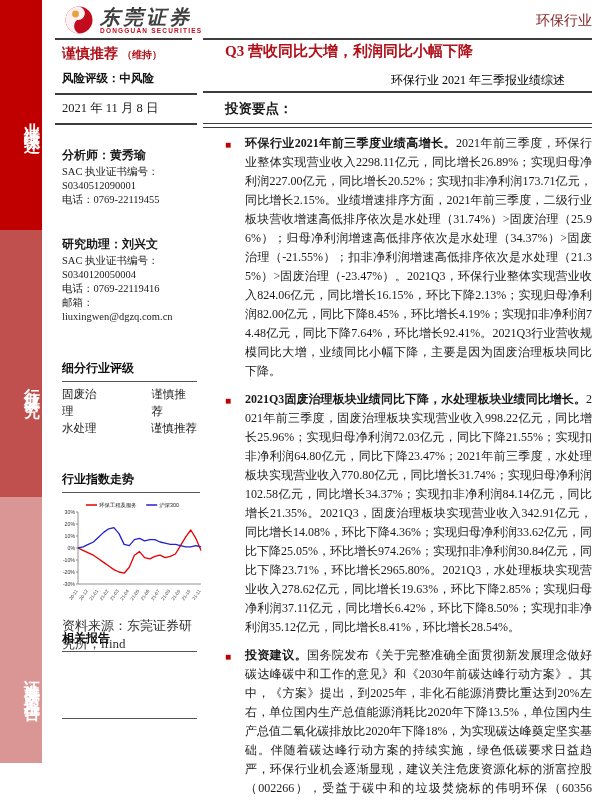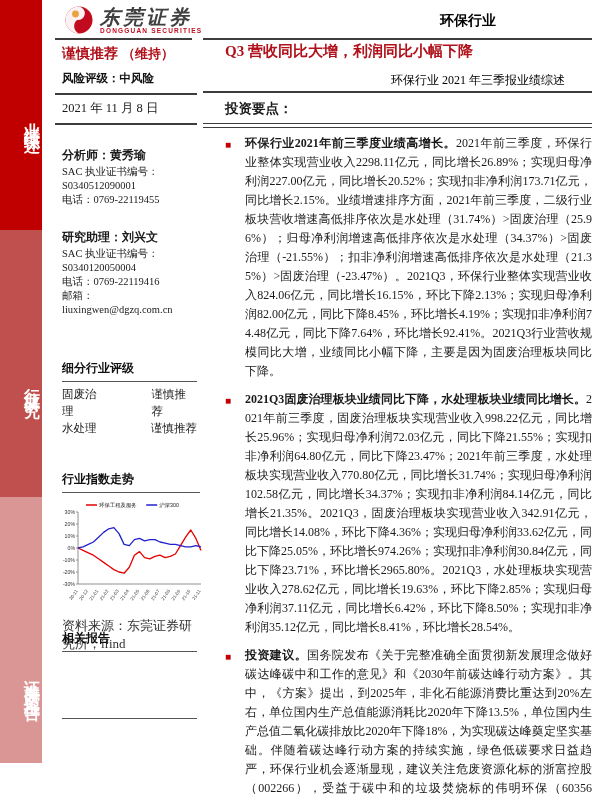--- a/index.html
+++ b/index.html
@@ -19,40 +19,40 @@
     font-family:"Liberation Sans","DejaVu Sans",sans-serif;
   }
   .side-text.t1{top:30px;height:180px;}
   .side-text.t2{top:300px;height:170px;}
   .side-text.t3{top:600px;height:163px;}
   
   .logo{position:absolute;left:64px;top:5px;display:flex;align-items:center;}
   .logo-icon{width:30px;height:30px;margin-right:6px;}
   .brand-cn{font-size:20px;font-weight:bold;color:#404040;letter-spacing:3px;line-height:20px;font-style:italic;}
   .brand-en{font-size:6.5px;color:#c20b1e;letter-spacing:1.2px;font-family:"Liberation Sans",sans-serif;font-weight:bold;}
-  .industry-label{position:absolute;left:440px;top:12px;width:152px;font-weight:bold;font-size:14px;color:#000000;}
+  .industry-label{position:absolute;left:440px;top:12px;width:152px;text-align:right;font-weight:normal;font-size:14px;color:#7f1d1d;}
   .rule{position:absolute;background:#3d3d3d;height:1.5px;}
   .rule.a1{left:55px;top:38px;width:137px;}
   .rule.a2{left:203px;top:38px;width:389px;}
   .rule.b1{left:55px;top:93px;width:142px;}
   .rule.b2{left:203px;top:91px;width:389px;}
   .rule.c1{left:55px;top:123px;width:142px;}
   .rule.c2{left:203px;top:123px;width:389px;height:3px;background:none;border-top:1.2px solid #3d3d3d;border-bottom:1.2px solid #3d3d3d;}
   .rating-row{position:absolute;left:62px;top:44px;color:#b0111a;white-space:nowrap;}
   .rating-main{font-size:14px;font-weight:bold;}
-  .rating-suffix{font-size:13px;font-weight:bold;}
+  .rating-suffix{font-size:10px;font-weight:bold;}
   .report-title{position:absolute;left:225px;top:42px;width:367px;font-size:15px;font-weight:bold;color:#b0111a;}
   .risk-label{position:absolute;left:62px;top:71px;font-size:11.5px;font-weight:bold;color:#111;}
   .subtitle{position:absolute;left:225px;top:72px;width:340px;text-align:right;font-size:12px;color:#000000;}
   .date{position:absolute;left:62px;top:100px;font-size:12.5px;}
   .points-heading{position:absolute;left:225px;top:100px;font-size:13.5px;font-weight:bold;}
   
   .analyst{position:absolute;left:62px;top:148px;width:138px;font-size:10.5px;line-height:14px;}
   .analyst .who{font-size:12px;font-weight:bold;margin-bottom:3px;}
-  .analyst .grp2{margin-top:23px;}
+  .analyst .grp2{margin-top:30px;}
   .panel-heading{font-size:12px;font-weight:bold;color:#111;}
   .panel-rule{border:none;border-top:1px solid #555;margin:4px 0 4px 0;}
   .subrating{position:absolute;left:62px;top:360px;width:135px;}
   .subrating .row{display:flex;justify-content:space-between;font-size:11.5px;line-height:17px;gap:44px;}
   .chartbox{position:absolute;left:62px;top:471px;width:138px;}
   .chart-svg-wrap{margin-left:-6px;}
   .chart-source{font-size:13px;color:#333;margin-top:2px;}
   .related{position:absolute;left:62px;top:630px;width:135px;}
   .related .empty{height:62px;}
   .related .bottom-rule{border:none;border-top:1px solid #555;margin:0;}

